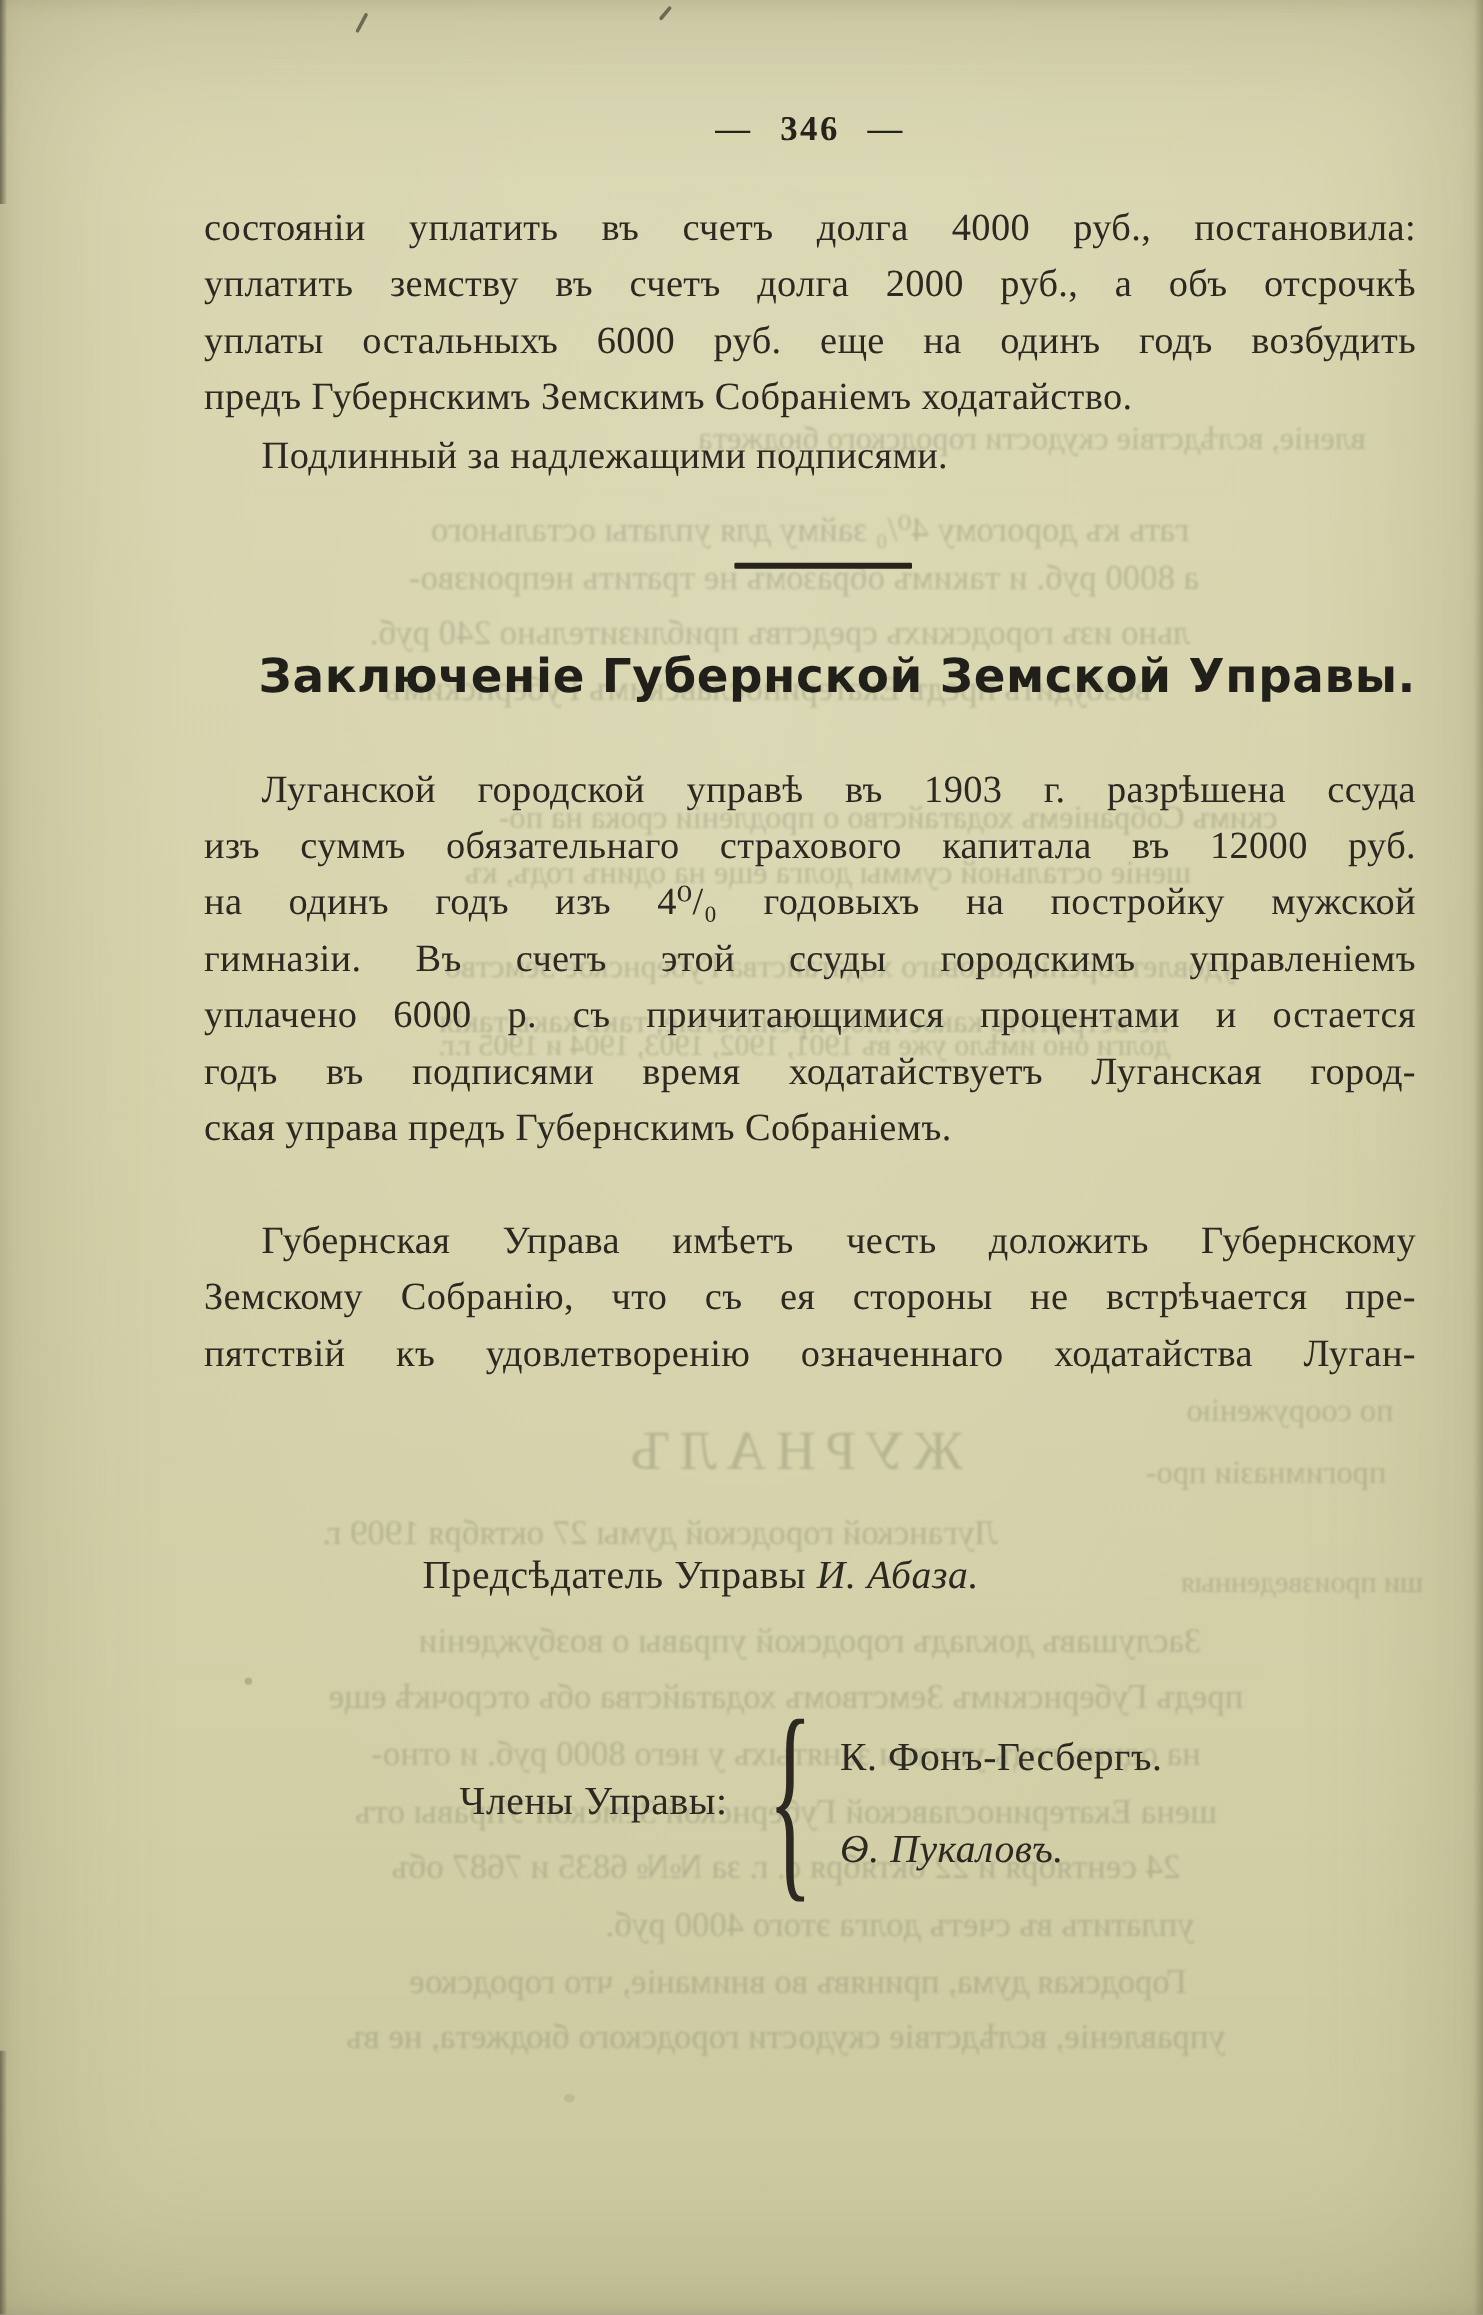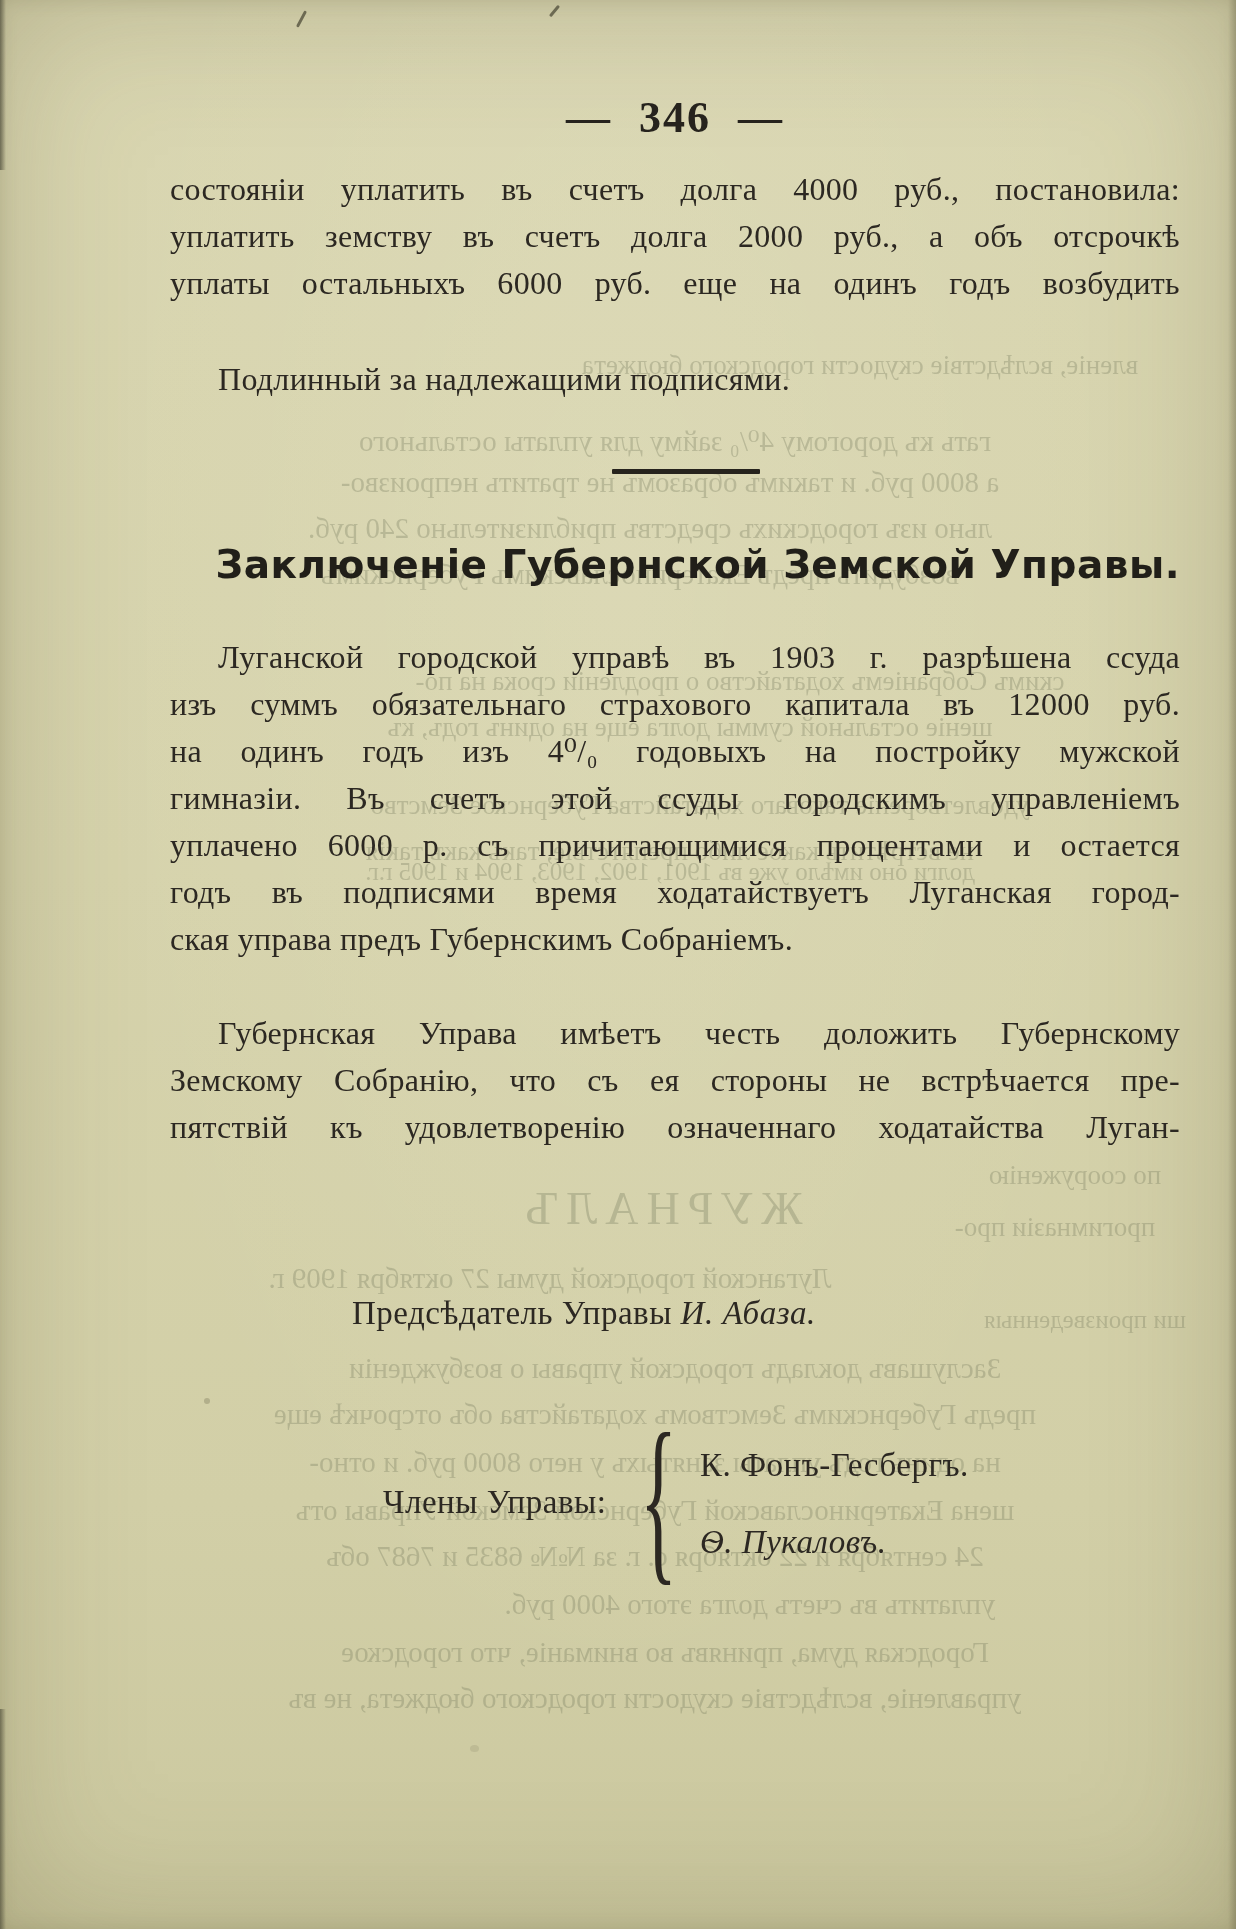--- a/index.html
+++ b/index.html
@@ -12,21 +12,21 @@
       radial-gradient(ellipse at 50% 30%, rgba(255,255,244,0.10), rgba(0,0,0,0) 62%),
       linear-gradient(180deg,#d9d6b1 0%,#d6d3ac 45%,#d2cfa7 78%,#cbc89f 100%);
     box-shadow: inset 0 0 140px rgba(92,86,52,0.28), inset 0 0 18px rgba(92,86,52,0.18);
     font-family:"Liberation Serif","DejaVu Serif",serif;
     color:#2c2822;
   }
   
   .abs{position:absolute;}
   .column{left:170px;width:1010px;}
   .pageno{
-    top:92px;text-align:center;font-size:44px;font-weight:bold;
+    top:92px;text-align:center;font-size:29px;font-weight:bold;
     letter-spacing:2px;word-spacing:14px;color:#26231d;
   }
   .para{letter-spacing:0.3px;}
   .para .line{
     height:47px;line-height:47px;font-size:32px;
     text-align:justify;text-align-last:justify;-moz-text-align-last:justify;
     white-space:normal;overflow:visible;
   }
   .para .line.last{text-align-last:left;-moz-text-align-last:left;}
   .para .line.indent{text-indent:48px;}
@@ -106,20 +106,21 @@
     </div>
 
   <div id="main-layer">
 
     <div class="abs column pageno">— 346 —</div>
 
     <div class="abs column para" style="top:166px">
         <div class="line">состояніи уплатить въ счетъ долга 4000 руб., постановила:</div>
         <div class="line">уплатить земству въ счетъ долга 2000 руб., а объ отсрочкѣ</div>
         <div class="line">уплаты остальныхъ 6000 руб. еще на одинъ годъ возбудить</div>
+        <div class="line last">предъ Губернскимъ Земскимъ Собраніемъ ходатайство.</div>
       </div>
 
     <div class="abs column para" style="top:356px">
         <div class="line last indent">Подлинный за надлежащими подписями.</div>
       </div>
 
     <div class="abs rule"></div>
 
     <div class="abs column heading">Заключеніе Губернской Земской Управы.</div>
 

